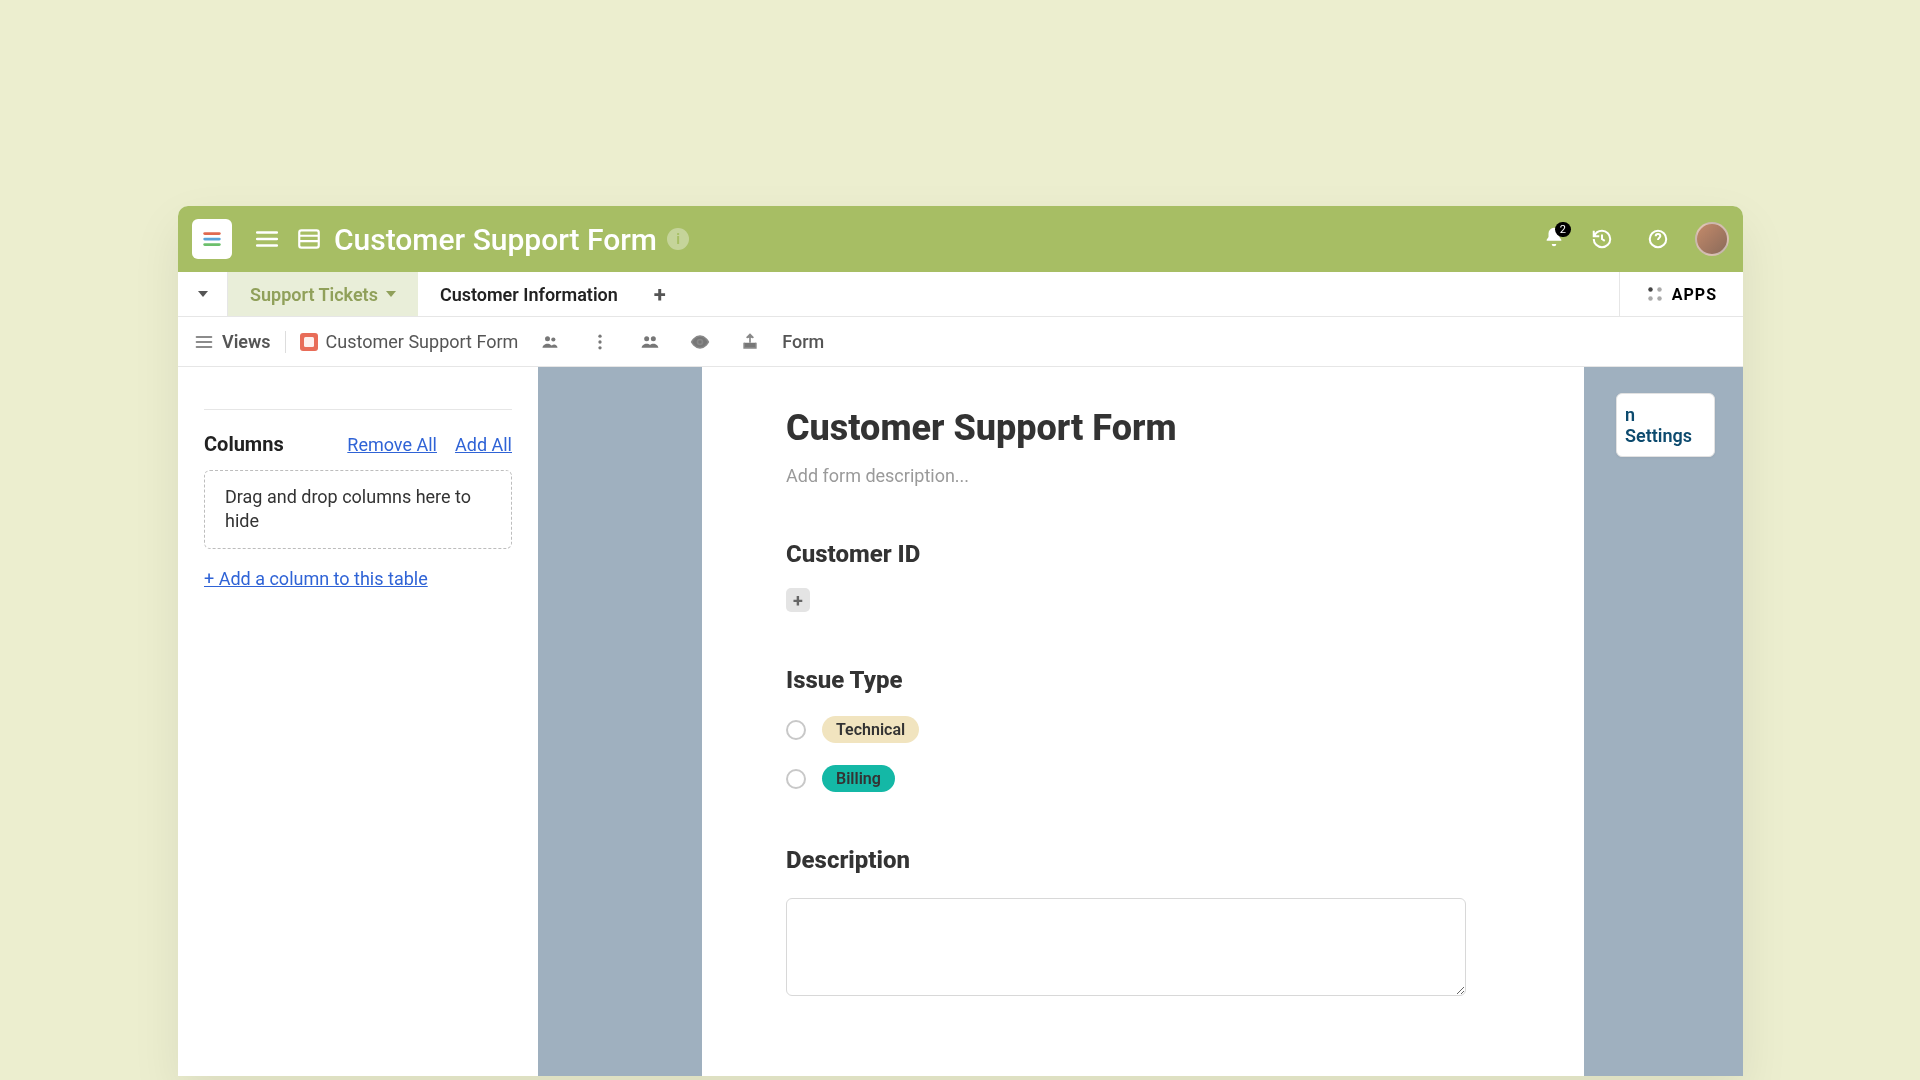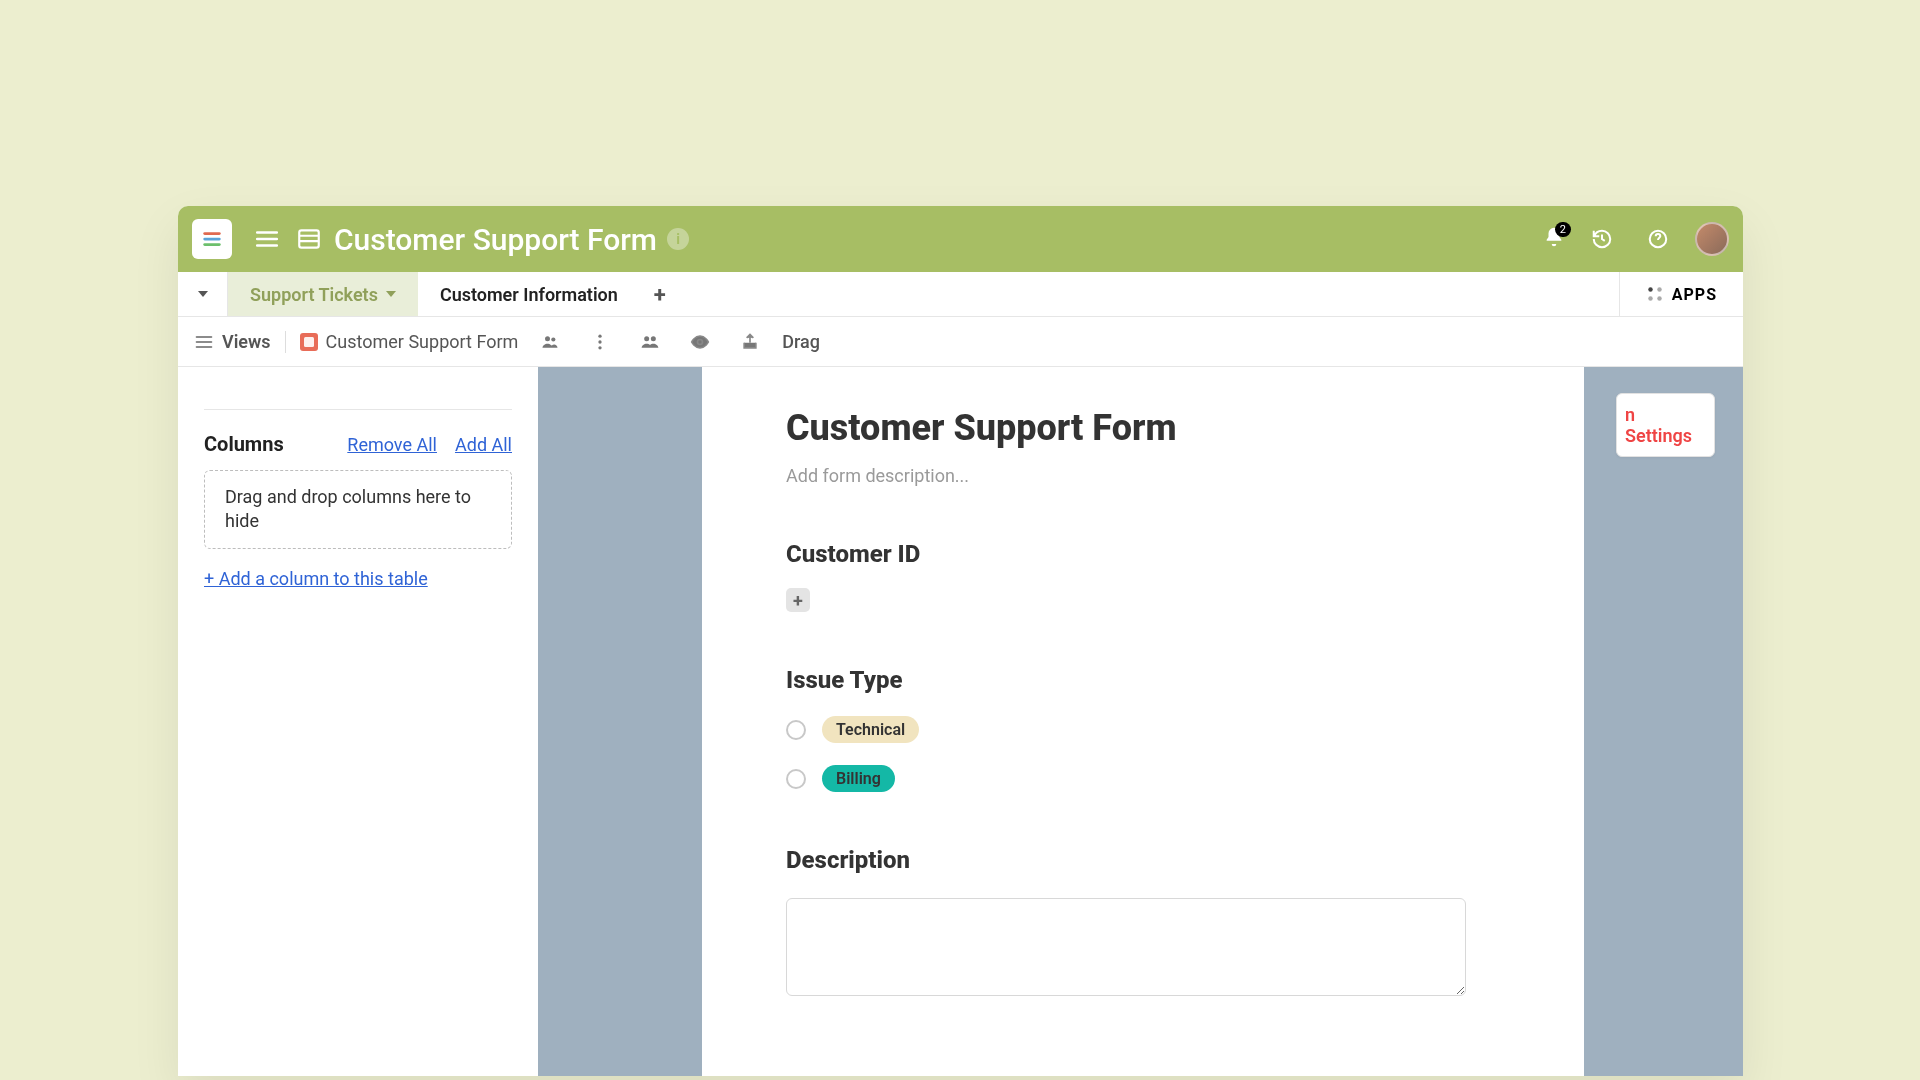--- a/index.html
+++ b/index.html
@@ -61,21 +61,21 @@
   .form-desc { margin-top:16px; color:#9a9a9a; font-size:18px; }
   .field-label { font-size:24px; font-weight:800; color:#333; margin-top:54px; }
   .add-chip { margin-top:20px; width:24px; height:24px; border-radius:5px; background:#e4e4e4; color:#666; font-size:18px; font-weight:700; display:flex; align-items:center; justify-content:center; cursor:pointer;}
   .radio-row { display:flex; align-items:center; gap:16px; margin-top:22px;}
   .radio-dot { width:20px; height:20px; border-radius:50%; border:2px solid #c8c8c8; background:#fff; }
   .tag { padding:4px 14px; border-radius:14px; font-size:16px; font-weight:600; color:#333; }
   .tag.technical { background:#f1e4bf; }
   .tag.billing { background:#14b8a6; }
   .tag.general { background:#cfe9d8; }
   .textarea-box { margin-top:24px; width:680px; height:98px; border:1px solid #d8d8d8; border-radius:6px; resize:both; font-size:16px; padding:10px;}
-  .settings-btn { position:absolute; right:0; top:26px; transform:translateX(0); background:#fff; border:1px solid #e2e2e2; border-radius:6px; padding:10px 22px 10px 8px; font-size:18px; font-weight:600; color:#ef4444; box-shadow:0 1px 3px rgba(0,0,0,0.05); cursor:pointer;}
+  .settings-btn { position:absolute; right:0; top:26px; transform:translateX(0); background:#fff; border:1px solid #e2e2e2; border-radius:6px; padding:10px 22px 10px 8px; font-size:18px; font-weight:600; color:#0c4a6e; box-shadow:0 1px 3px rgba(0,0,0,0.05); cursor:pointer;}
   .settings-btn-wrap { position:absolute; right:28px; top:0;}
 </style>
 </head>
 <body>
 
 <div class="app-frame">
 
   <div class="topbar">
     <div class="logo">
       <svg viewBox="0 0 24 24">
@@ -186,21 +186,21 @@
         <svg class="tool-icon" viewBox="0 0 24 24" fill="none" stroke="#888" stroke-width="2">
           <path d="M2 12s3.5-7 10-7 10 7 10 7-3.5 7-10 7S2 12 2 12z"></path>
           <circle cx="12" cy="12" r="3"></circle>
         </svg>
       </button>
     <button class="icon-btn">
         <svg class="tool-icon" viewBox="0 0 24 24" fill="none" stroke="#888" stroke-width="2">
           <path d="M12 3v10M8 7l4-4 4 4M5 13v6h14v-6"></path>
         </svg>
       </button>
-    <span style="font-weight:500;">Drag</span>
+    <span style="font-weight:500;">Form</span>
   </div>
 
   <div class="content">
 
     <div class="sidebar">
       <hr class="sep-line">
       <div class="cols-header">
         <span style="font-size:20px;">Columns</span>
         <div class="links">
           <span class="link">Remove All</span>

